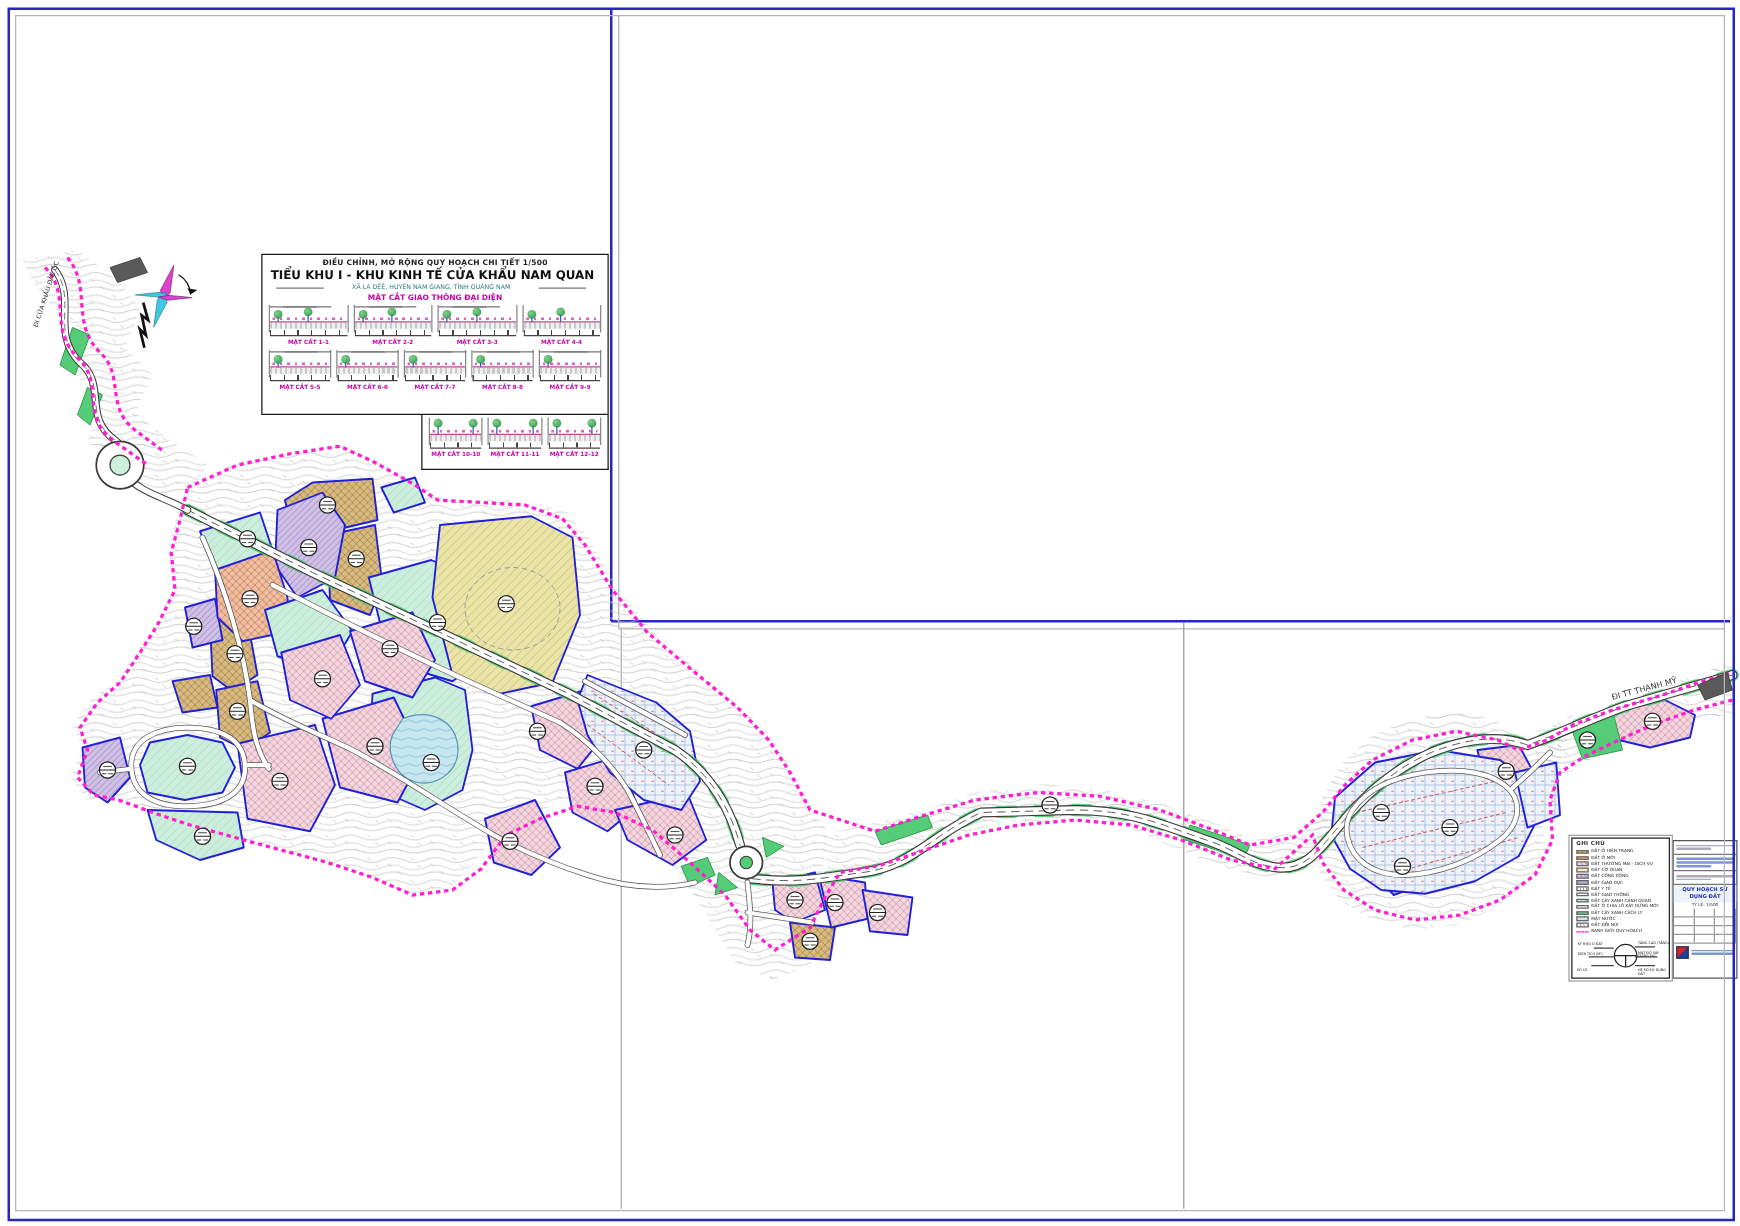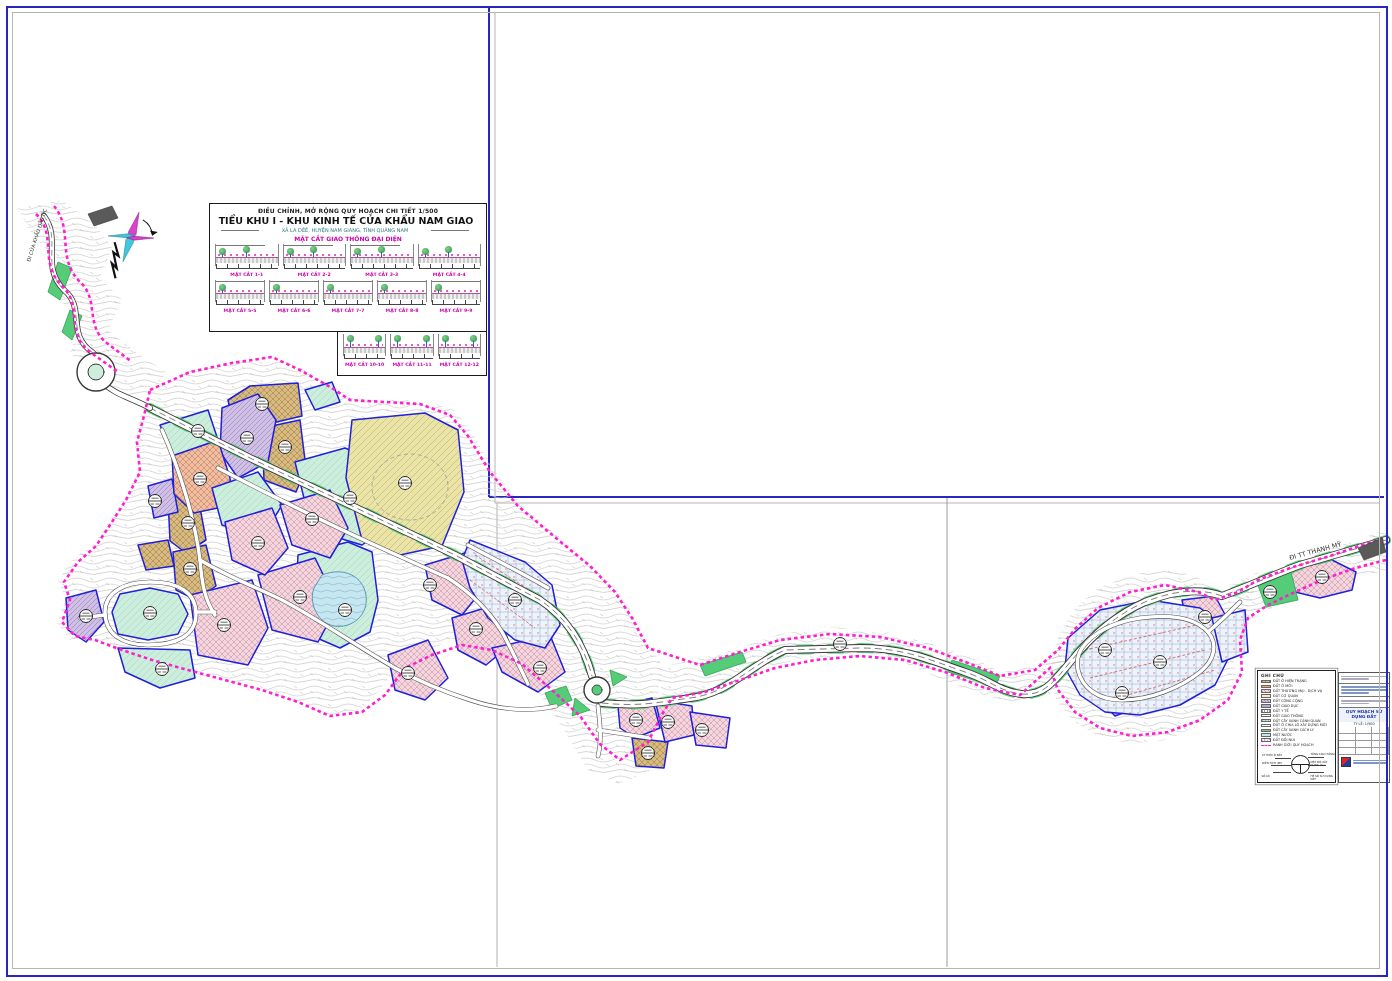--- a/index.html
+++ b/index.html
@@ -329,21 +329,21 @@
       <polygon points="-22,6 -4,2 4,-2 -4,-2" fill="#40c8e0" stroke="#208090" stroke-width="0.5"></polygon>
       <polygon points="22,-6 4,-2 -4,2 4,2" fill="#e040d0" stroke="#802080" stroke-width="0.5"></polygon>
       <path d="M-14,10 L-6,22 L-12,20 L-4,34 L-10,31 L-2,44" fill="none" stroke="#111" stroke-width="2.2"></path>
       <path d="M6,-20 A20,20 0 0 1 20,-8" fill="none" stroke="#111" stroke-width="1"></path>
       <polygon points="20,-8 16,-12 24,-13" fill="#111"></polygon>
     </g>
   </svg>
 
   <div class="titlebox">
     <div class="t1">ĐIỀU CHỈNH, MỞ RỘNG QUY HOẠCH CHI TIẾT 1/500</div>
-    <div class="t2">TIỂU KHU I - KHU KINH TẾ CỬA KHẨU NAM GIAO</div>
+    <div class="t2">TIỂU KHU I - KHU KINH TẾ CỬA KHẨU NAM QUAN</div>
     <div class="t3">XÃ LA DÊÊ, HUYỆN NAM GIANG, TỈNH QUẢNG NAM</div>
     <div class="hdr">MẶT CẮT GIAO THÔNG ĐẠI DIỆN</div>
     <div class="xs-row">
       <div class="xs-cell">
           <div class="xs-art"><i class="tr t1"></i><i class="tr t2"></i><i class="tr t3"></i><b class="xs-mag"></b><b class="xs-road"></b><u class="xs-dim"></u></div>
           <div class="xs-label">MẶT CẮT 1-1</div>
         </div>
       <div class="xs-cell">
           <div class="xs-art"><i class="tr t1"></i><i class="tr t2"></i><i class="tr t3"></i><b class="xs-mag"></b><b class="xs-road"></b><u class="xs-dim"></u></div>
           <div class="xs-label">MẶT CẮT 2-2</div>

